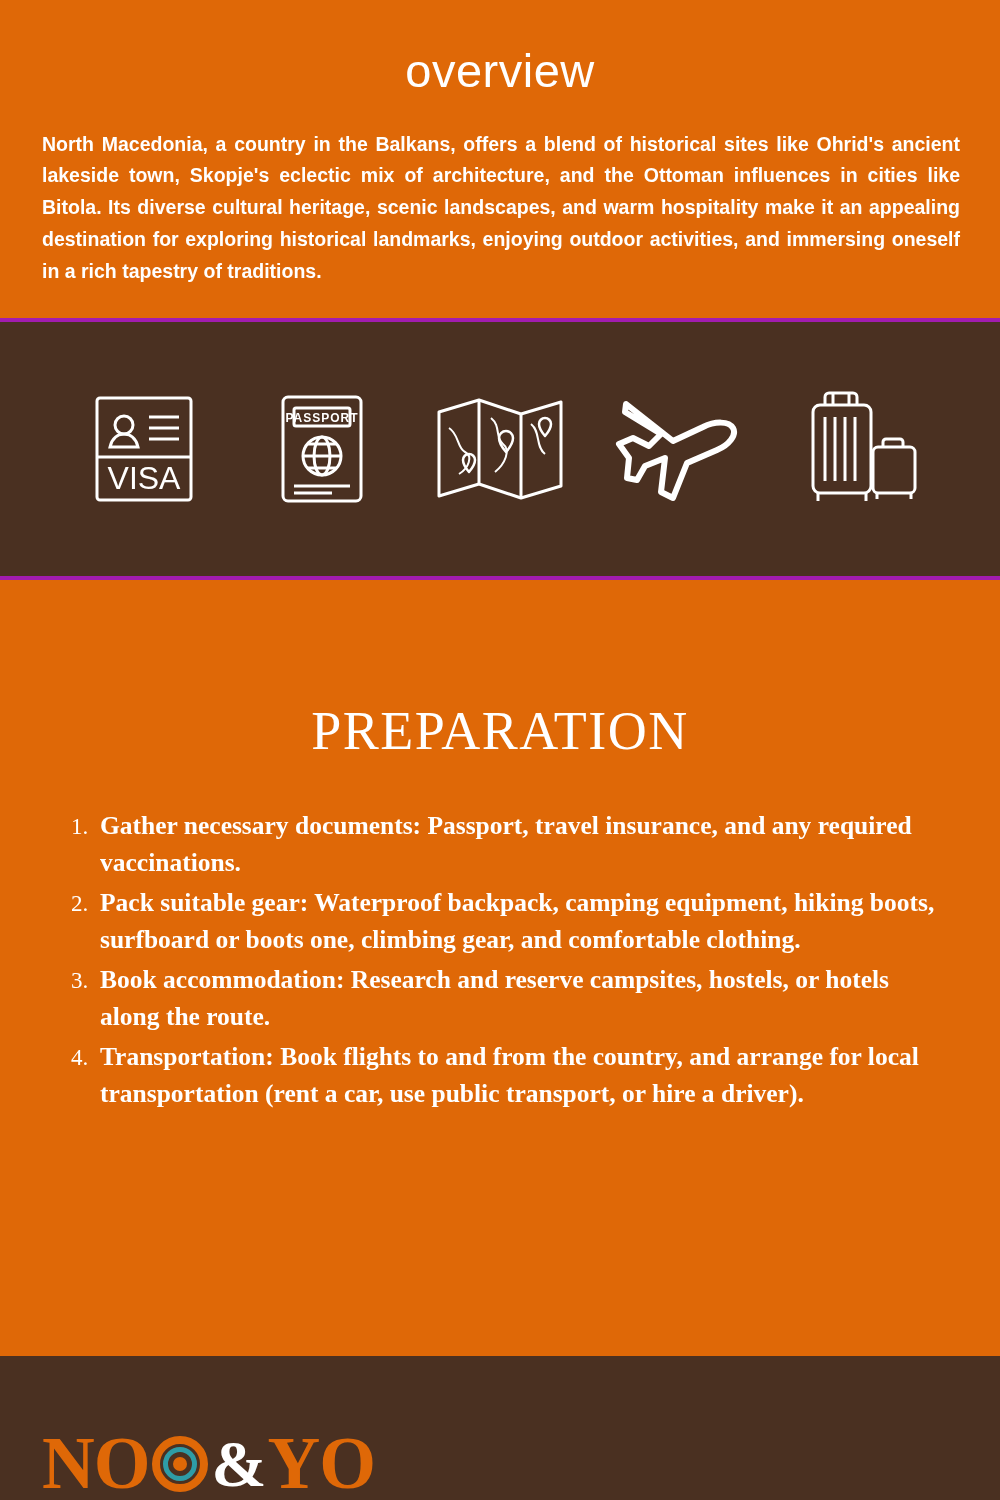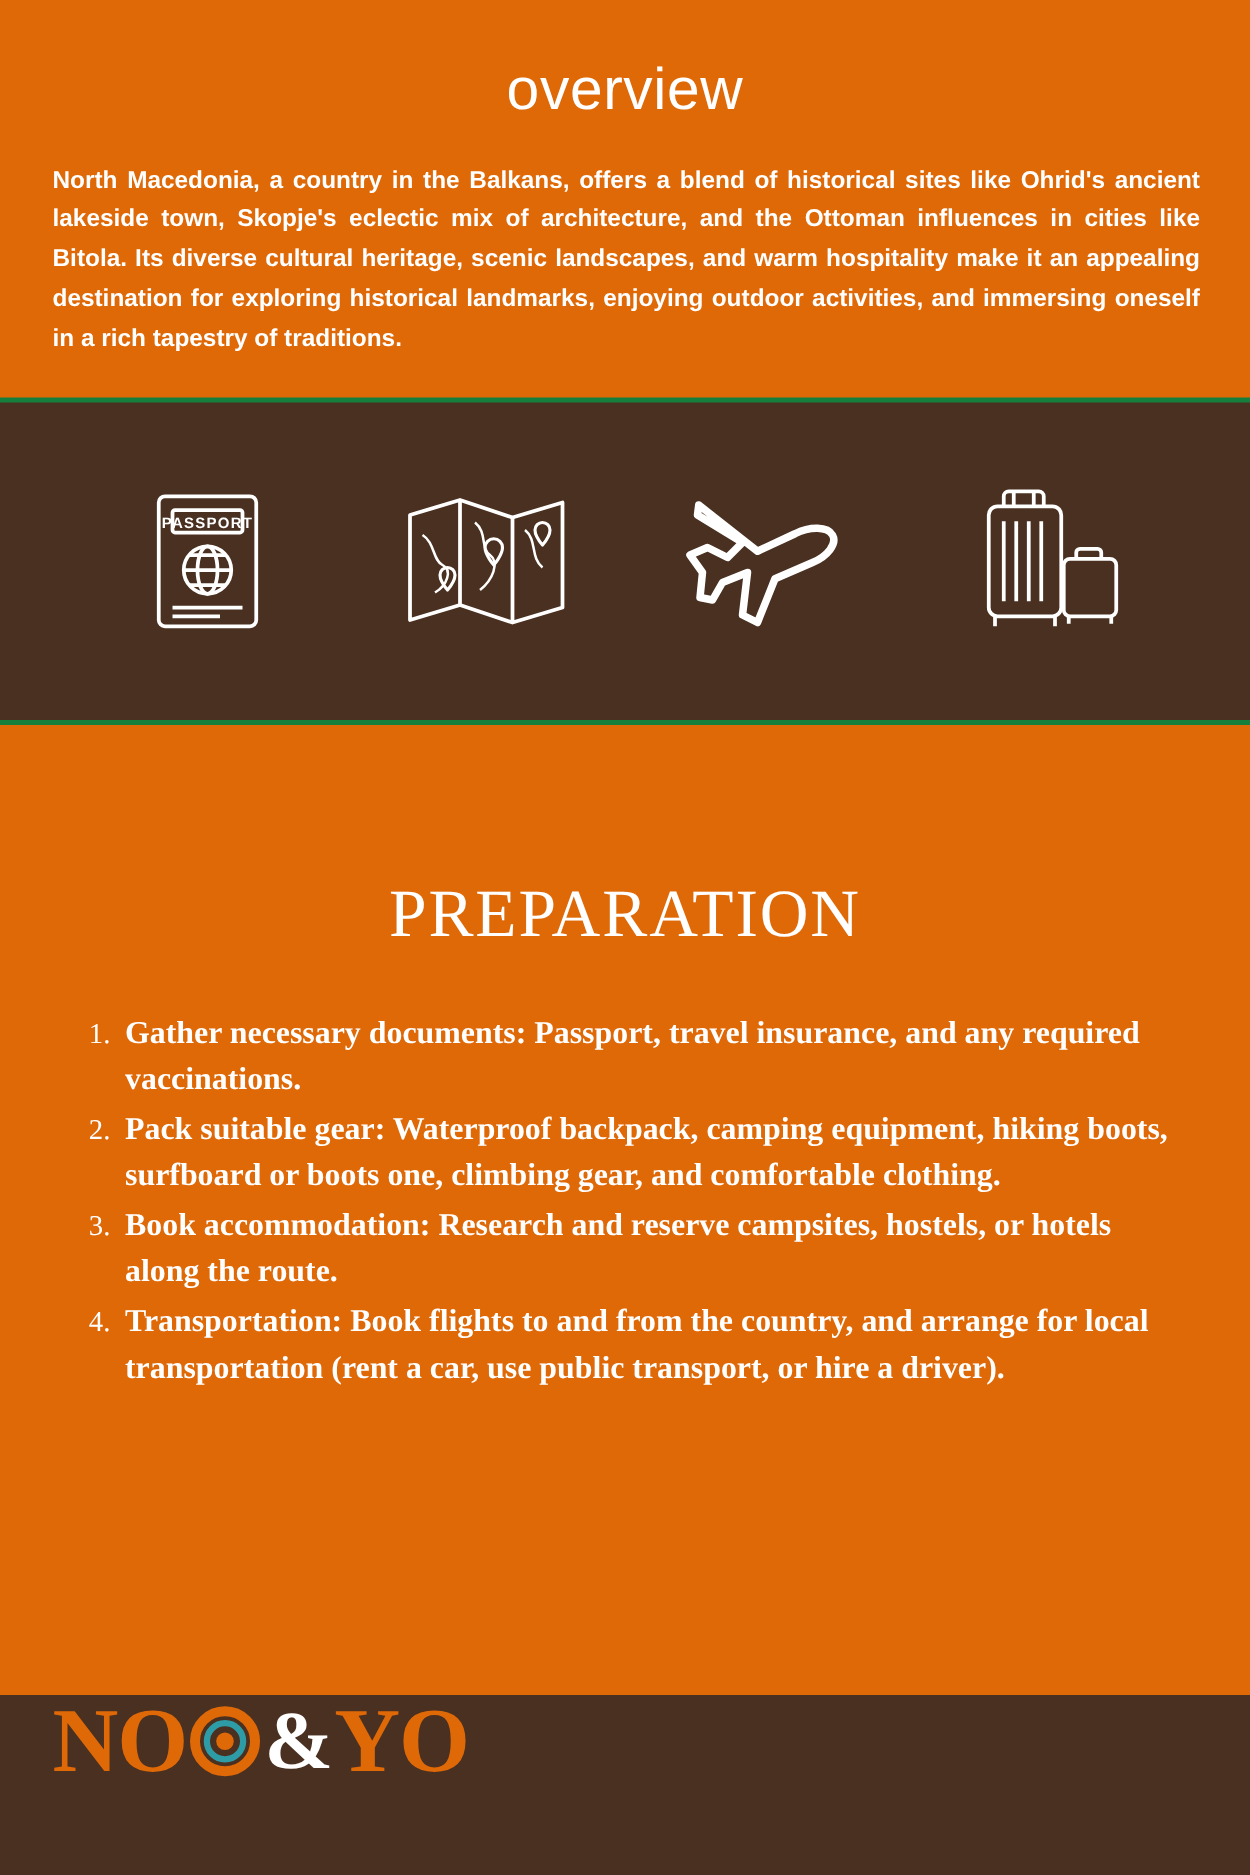--- a/index.html
+++ b/index.html
@@ -10,21 +10,21 @@
     width: 1000px;
     height: 1500px;
     background: #DF6807;
     font-family: "Liberation Sans", sans-serif;
     overflow: hidden;
   }
   .page {
     position: relative;
     width: 1000px;
     height: 1148px;
-    background: #15803d;
+    background: #a21caf;
   }
 
   
   .overview {
     position: absolute;
     top: 0;
     left: 0;
     width: 1000px;
     height: 318px;
     background: #DF6807;
@@ -114,21 +114,21 @@
 
   
   .footer {
     position: absolute;
     top: 1356px;
     left: 0;
     width: 1000px;
     height: 144px;
     background: #4A3021;
     display: flex;
-    align-items: flex-start;
+    align-items: flex-end;
     box-sizing: border-box;
   }
   .logo {
     display: flex;
     align-items: center;
     margin-left: 42px;
     font-family: "Liberation Serif", serif;
     font-size: 73px;
     font-weight: 700;
     letter-spacing: -1px;
@@ -182,20 +182,32 @@
 
 <div class="page">
 
   <section class="overview">
     <h1 class="overview-title">overview</h1>
     <p class="overview-body">North Macedonia, a country in the Balkans, offers a blend of historical sites like Ohrid's ancient lakeside town, Skopje's eclectic mix of architecture, and the Ottoman influences in cities like Bitola. Its diverse cultural heritage, scenic landscapes, and warm hospitality make it an appealing destination for exploring historical landmarks, enjoying outdoor activities, and immersing oneself in a rich tapestry of traditions.</p>
   </section>
 
   <section class="icon-band">
 
+    <div class="icon-slot">
+      <svg width="100" height="108" viewBox="0 0 100 108" fill="none" stroke="#FFFFFF" stroke-width="3">
+        <rect x="3" y="3" width="94" height="102" rx="3"></rect>
+        <circle cx="30" cy="30" r="9"></circle>
+        <path d="M16 52c2-9 8-13 14-13s12 4 14 13z"></path>
+        <line x1="55" y1="22" x2="85" y2="22"></line>
+        <line x1="55" y1="33" x2="85" y2="33"></line>
+        <line x1="55" y1="44" x2="85" y2="44"></line>
+        <line x1="3" y1="62" x2="97" y2="62"></line>
+        <text x="50" y="94" fill="#FFFFFF" stroke="none" font-family="Liberation Sans, sans-serif" font-size="32" font-weight="400" text-anchor="middle">VISA</text>
+      </svg>
+    </div>
 
     <div class="icon-slot">
       <svg width="84" height="110" viewBox="0 0 84 110" fill="none" stroke="#FFFFFF" stroke-width="3">
         <rect x="3" y="3" width="78" height="104" rx="5"></rect>
         <rect x="14" y="14" width="56" height="18" rx="2"></rect>
         <text x="42" y="28" fill="#FFFFFF" stroke="none" font-family="Liberation Sans, sans-serif" font-size="12" font-weight="700" text-anchor="middle" letter-spacing="1">PASSPORT</text>
         <circle cx="42" cy="62" r="19"></circle>
         <ellipse cx="42" cy="62" rx="8" ry="19"></ellipse>
         <line x1="23" y1="62" x2="61" y2="62"></line>
         <line x1="27" y1="50" x2="57" y2="50"></line>

